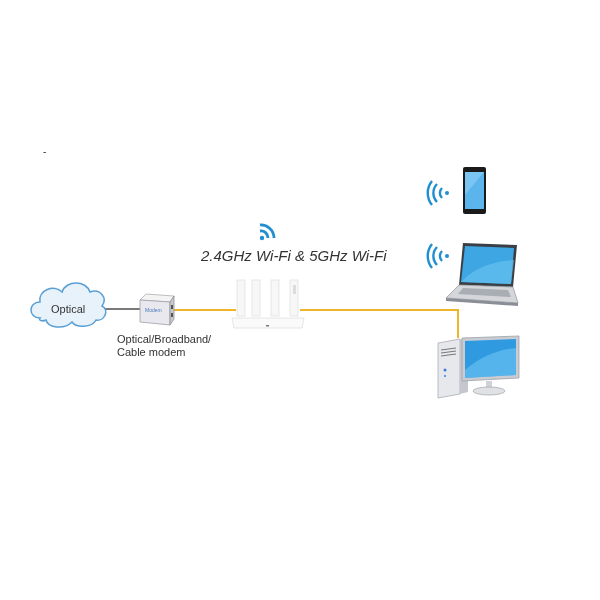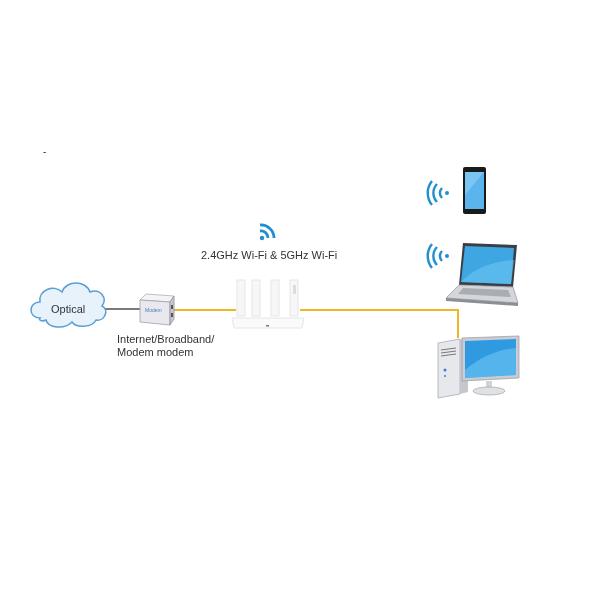--- a/index.html
+++ b/index.html
@@ -94,18 +94,18 @@
       <rect x="486" y="381" width="6" height="7" fill="#cfd2d6"></rect>
       <ellipse cx="489" cy="391" rx="16" ry="4" fill="#dfe1e4" stroke="#a8acb2" stroke-width="0.8"></ellipse>
     </g>
   </svg>
 
   <span class="abs" style="left:51px;top:303px;font-size:11px;color:#333;">Optical</span>
 
   <span class="abs" style="left:145px;top:307px;font-size:5px;color:#4a7cc0;">Modem</span>
 
   <div class="abs label" style="left:117px;top:333px;">
-    <div>Internet/Broadband/</div>
-    <div>Modem modem</div>
+    <div>Optical/Broadband/</div>
+    <div>Cable modem</div>
   </div>
 
-  <span class="abs label" style="left:201px;top:249px;font-size:11px;">2.4GHz Wi-Fi &amp; 5GHz Wi-Fi</span>
+  <span class="abs label" style="left:201px;top:249px;font-size:15px;font-style:italic;">2.4GHz Wi-Fi &amp; 5GHz Wi-Fi</span>
 </div>
 
 </body></html>

